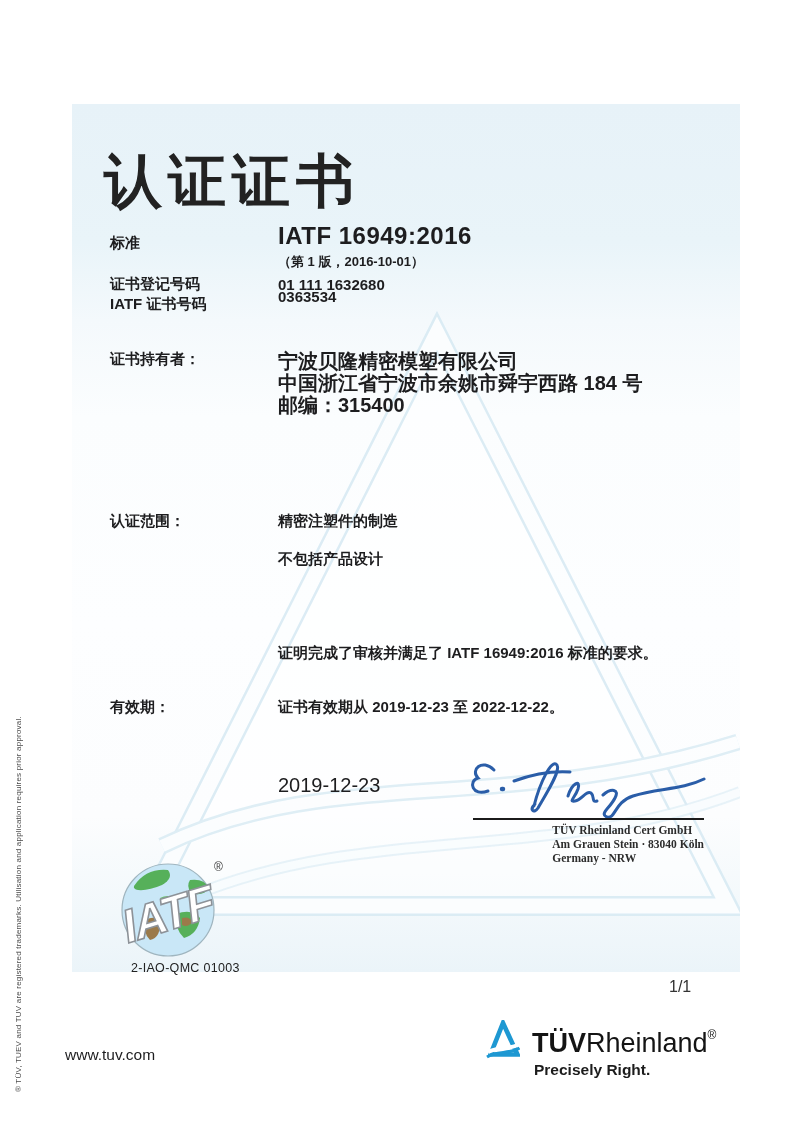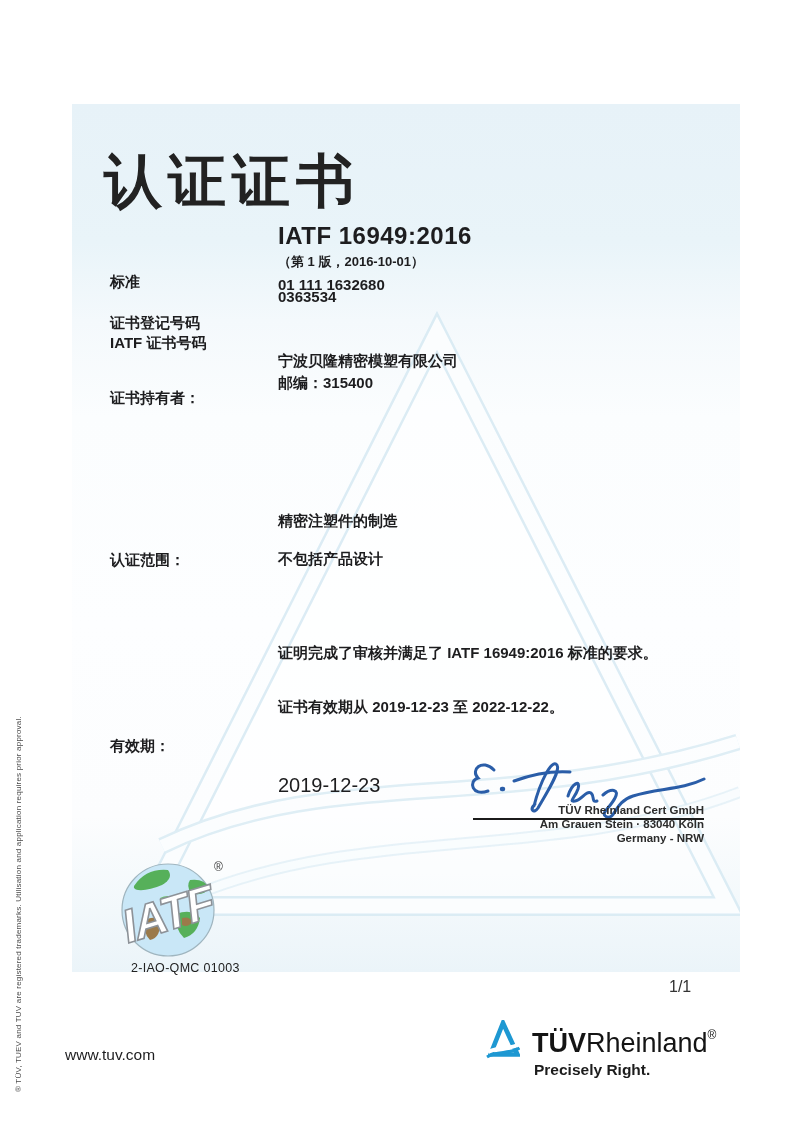--- a/index.html
+++ b/index.html
@@ -26,50 +26,50 @@
       #e7f2f8 0%, #e9f4f9 16%, #f4f9fc 25%, #fbfdfe 36%,
       #fdfeff 60%, #fcfdfe 82%, #f2f8fb 93%, #ebf4f9 100%);
   }
   .watermark { position:absolute; left:0; top:0; width:668px; height:892px; pointer-events:none; }
 
   .cert-title {
     position:absolute; left:32px; top:48px;
     font-size:58px; font-weight:700; letter-spacing:6px; color:#222; line-height:1;
   }
 
-  .lbl { position:absolute; left:38px; font-size:15px; font-weight:700; white-space:nowrap;margin-top:39px; }
+  .lbl { position:absolute; left:38px; font-size:15px; font-weight:700; white-space:nowrap; }
   .val { position:absolute; left:206px; font-size:15px; font-weight:700; white-space:nowrap; }
 
   .lbl-standard   { top:130px; }
   .val-standard   { top:118px; font-size:24px; letter-spacing:.5px; }
   .val-edition    { top:149px; font-size:13px; }
   .lbl-reg        { top:171px; }
   .val-reg        { top:172px; }
   .lbl-iatfno     { top:191px; }
   .val-iatfno     { top:184px; }
 
   .lbl-holder     { top:246px; }
-  .holder-block   { position:absolute; left:206px; top:246px; font-size:15px; font-weight:700; line-height:22px; white-space:nowrap; }
+  .holder-block   { position:absolute; left:206px; top:246px; font-size:20px; font-weight:700; line-height:22px; white-space:nowrap; }
 
   .lbl-scope      { top:408px; }
   .val-scope1     { top:408px; }
   .val-scope2     { top:446px; }
 
   .val-statement  { top:540px; }
 
   .lbl-valid      { top:594px; }
   .val-valid      { top:594px; }
 
   .val-date       { top:670px; font-weight:400; font-size:20px; }
 
   .signature-svg  { position:absolute; left:392px; top:648px; width:252px; height:66px; }
   .sig-line       { position:absolute; left:401px; top:714px; width:231px; border-top:2px solid #1b1b1b; }
   .issuer-block   {
-    position:absolute; right:36px; top:699px;
-    text-align:right; font-size:11.5px; font-weight:700; color:#2c2c2c; line-height:14px; white-space:nowrap;
+    position:absolute; right:36px; top:719px;
+    font-size:11.5px; font-weight:700; color:#2c2c2c; line-height:14px; white-space:nowrap;font-family:Liberation Serif, serif;
   }
 
   .iatf-logo      { position:absolute; left:44px; top:754px; width:114px; height:102px; }
   .iatf-code      { position:absolute; left:59px; top:857px; font-size:12.5px; font-weight:400; color:#222; letter-spacing:.3px; }
 
   .page-number    { position:absolute; left:597px; top:874px; font-size:16px; color:#333; }
 
   
   .website        { position:absolute; left:65px; top:1046px; font-size:15.5px; color:#1d1d1f; }
   .brand-triangle { position:absolute; left:486px; top:1020px; width:34px; height:40px; }
@@ -105,20 +105,21 @@
 
   <div class="lbl lbl-reg">证书登记号码</div>
   <div class="val val-reg">01 111 1632680</div>
 
   <div class="lbl lbl-iatfno">IATF 证书号码</div>
   <div class="val val-iatfno">0363534</div>
 
   <div class="lbl lbl-holder">证书持有者：</div>
   <div class="holder-block">
     <div>宁波贝隆精密模塑有限公司</div>
+    <div>中国浙江省宁波市余姚市舜宇西路 184 号</div>
     <div>邮编：315400</div>
   </div>
 
   <div class="lbl lbl-scope">认证范围：</div>
   <div class="val val-scope1">精密注塑件的制造</div>
   <div class="val val-scope2">不包括产品设计</div>
 
   <div class="val val-statement">证明完成了审核并满足了 IATF 16949:2016 标准的要求。</div>
 
   <div class="lbl lbl-valid">有效期：</div>

